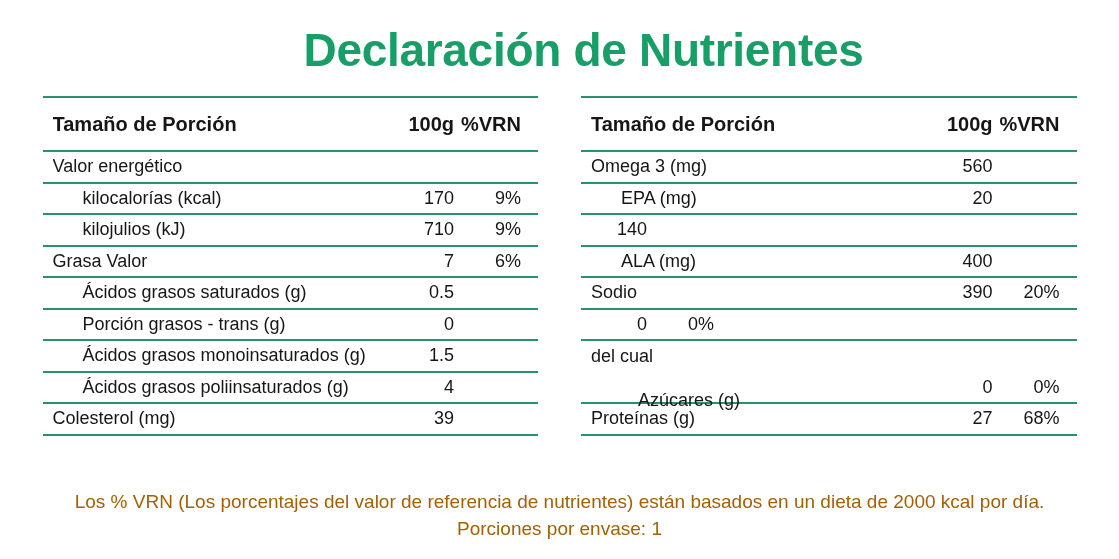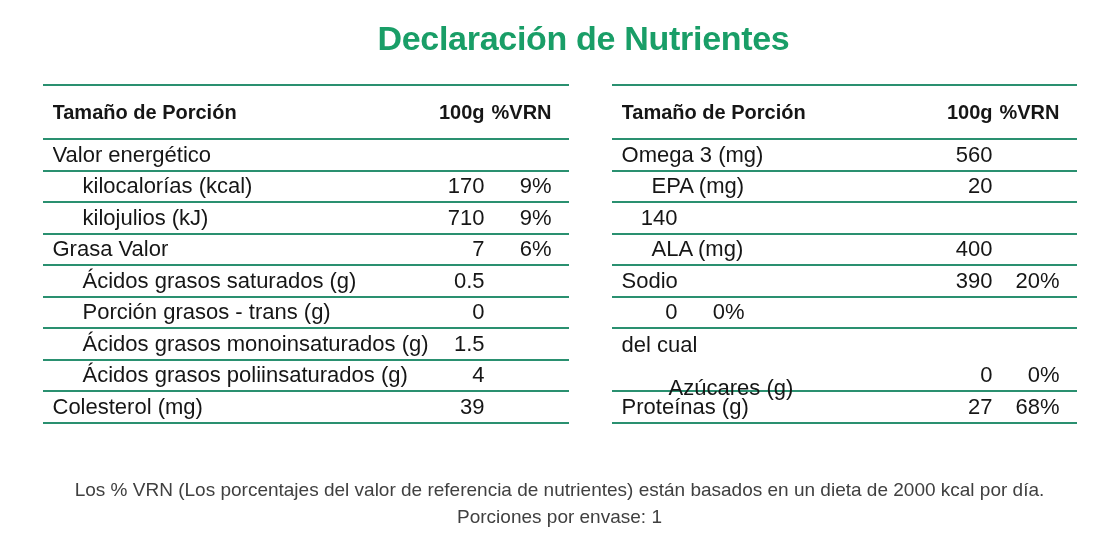--- a/index.html
+++ b/index.html
@@ -10,23 +10,23 @@
   * { box-sizing: border-box; }
   html, body {
     margin: 0; padding: 0;
     width: 1119px; height: 559px;
     background: #ffffff;
     font-family: "Liberation Sans", sans-serif;
     color: var(--text);
     overflow: hidden;
   }
   .title {
-    margin: 18px 0 0 0;
+    margin: 30px 0 0 0;
     text-align: center;
-    font-size: 34px;
+    font-size: 46px;
     line-height: 40px;
     font-weight: 700;
     letter-spacing: -0.3px;
     color: var(--title);
     padding-left: 48px;
   }
   .tables {
     display: flex;
     gap: 43px;
     width: 1034px;
@@ -43,36 +43,36 @@
     border-bottom: 2px solid var(--line);
     font-weight: 700;
     font-size: 20px;
     padding: 0 17px 0 10px;
   }
   .row {
     display: flex;
     align-items: center;
     height: 31.5px;
     border-bottom: 2px solid var(--line);
-    font-size: 22px;
+    font-size: 18px;
     padding: 0 17px 0 10px;
   }
   .row.no-divider { border-bottom: none; }
   .cell.label { flex: 1; white-space: nowrap; overflow: hidden; }
   .cell.value { width: 56px; text-align: right; white-space: nowrap; }
   .cell.pct   { width: 67px; text-align: right; white-space: nowrap; }
   .indent-1 { padding-left: 30px; }
   .indent-2 { padding-left: 47px; margin-top: 26px; }
   .footer {
     width: 1040px;
     margin: 52px auto 0 auto;
     text-align: center;
     font-size: 19px;
     line-height: 27px;
-    color: #404040;
+    color: #a16207;
   }
 </style>
 </head>
 <body>
 
 <div class="page">
 
   <h1 class="title">Declaración de Nutrientes</h1>
 
   <div class="tables">

